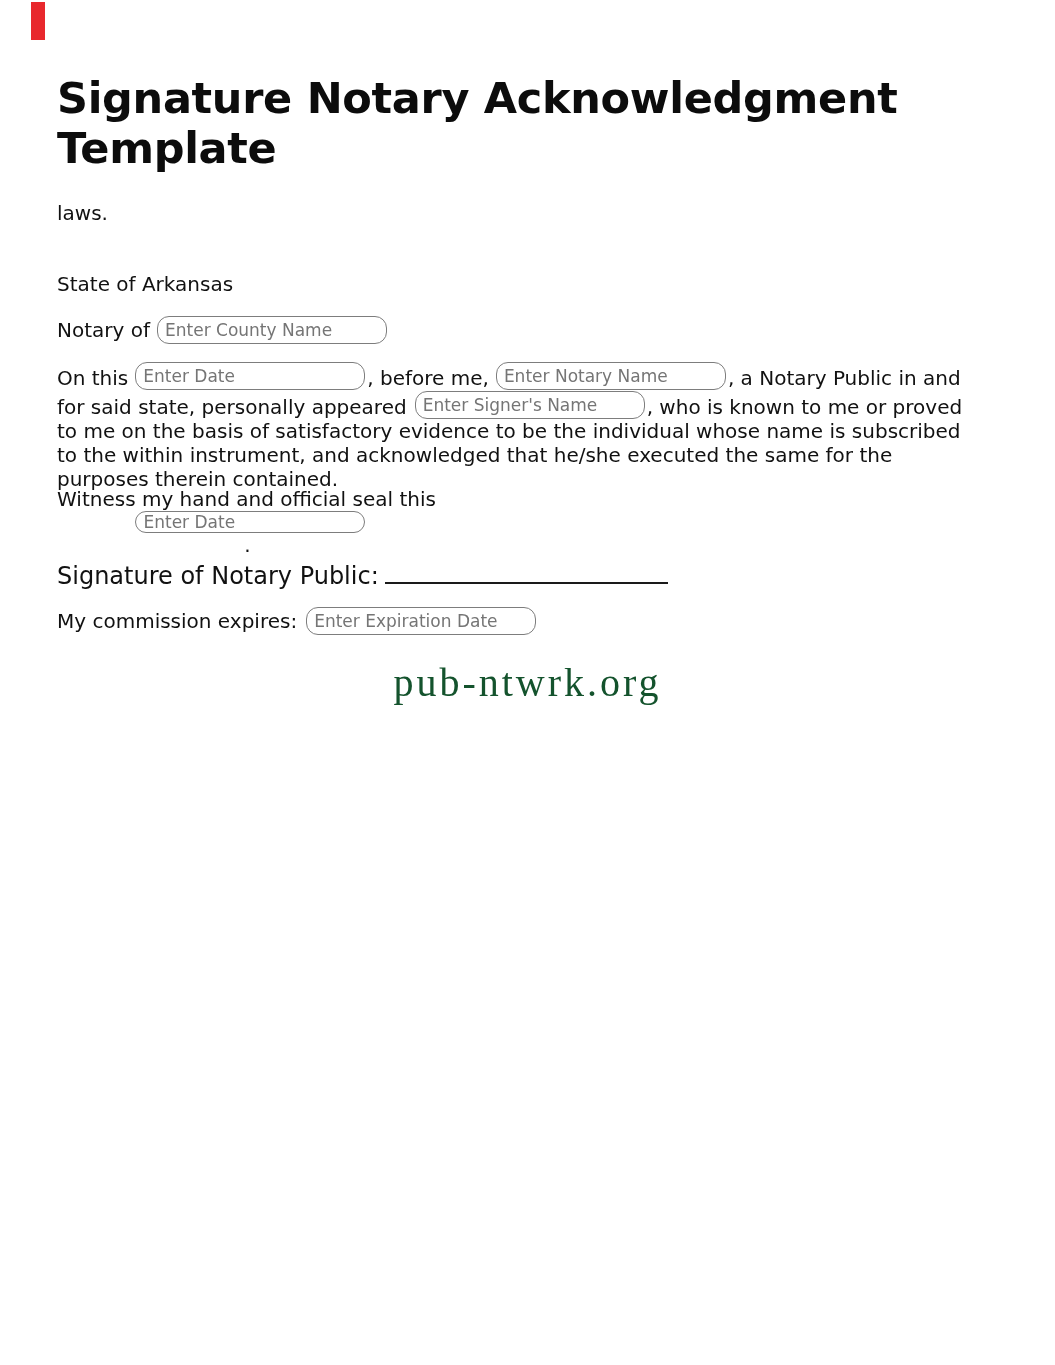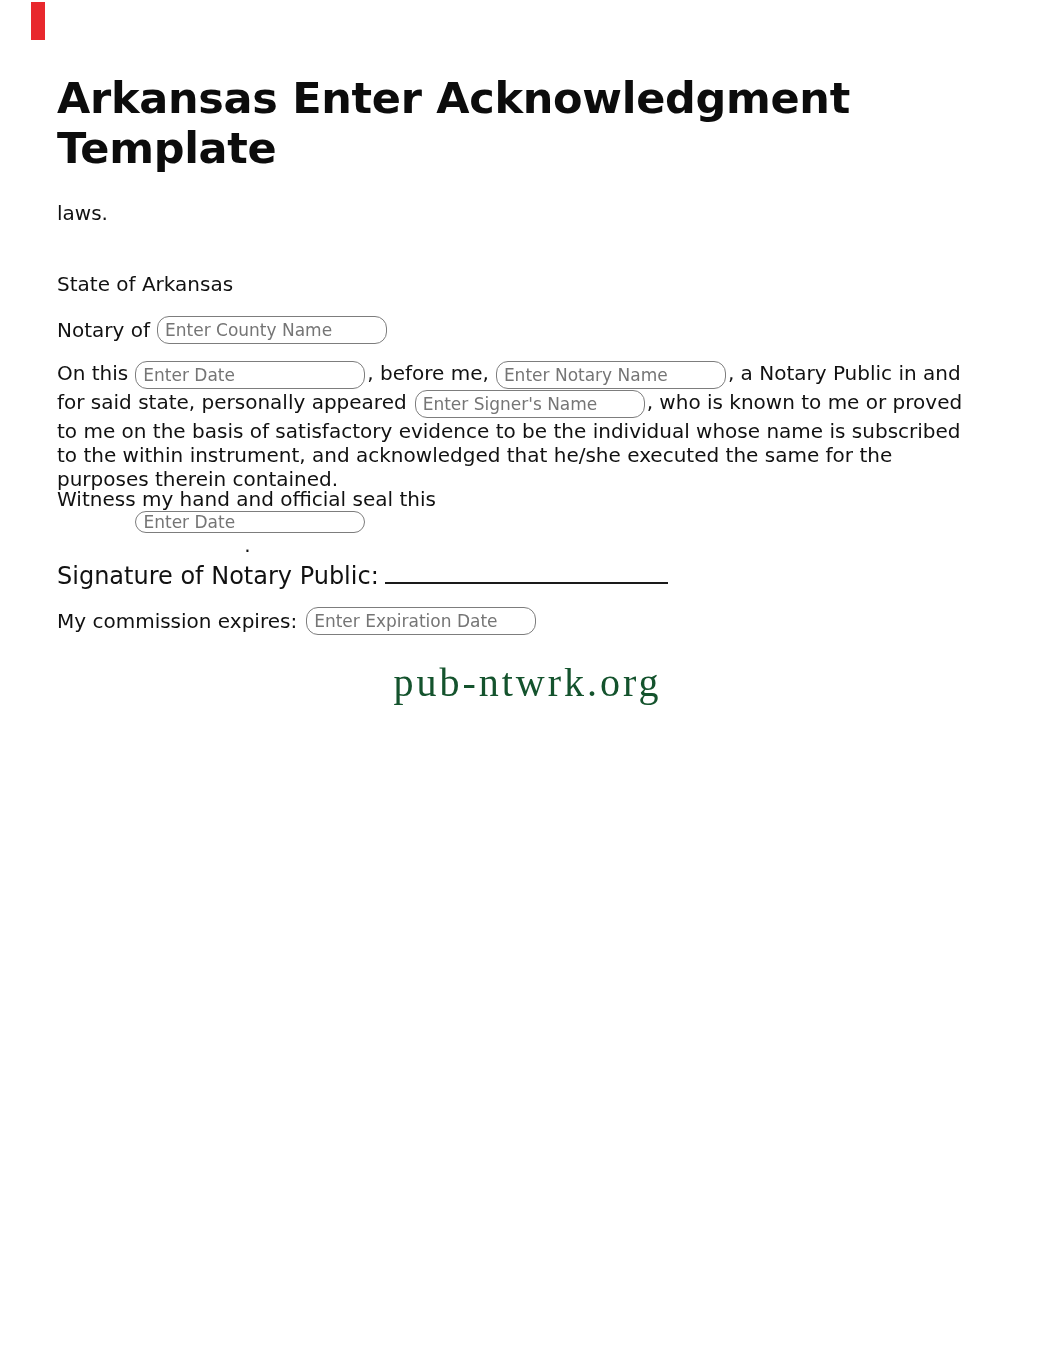--- a/index.html
+++ b/index.html
@@ -27,21 +27,21 @@
   }
   .intro { top:201px; font-size:20px; line-height:25px; }
   .state-line { top:272px; font-size:20px; line-height:25px; }
 
   .row { display:flex; align-items:center; height:30px; font-size:20px; }
   .county-row { top:315px; }
   .witness-row { top:487px;flex-direction:column; }
   .commission-row { top:606px; }
 
   .ack { top:361px; font-size:20px; }
-  .ack-row { display:flex; align-items:flex-start; height:29px; white-space:pre; }
+  .ack-row { display:flex; align-items:flex-end; height:29px; white-space:pre; }
   .ack-text { line-height:24px; white-space:nowrap; }
 
   input.field {
     width:230px; height:28px;
     border:1.5px solid #7d7d7d; border-radius:12px;
     background:#ffffff;
     font-family:"DejaVu Sans", sans-serif;
     font-size:17px; color:#333333;
     padding:0 6px 0 7px;
     outline:none;
@@ -67,21 +67,21 @@
   }
 </style>
 </head>
 <body>
 
 <div class="page">
 
   <div class="red-marker"></div>
 
   <h1 class="abs title">
-    <span class="nowrap" style="display:block">Arkansas Enter Acknowledgment</span>
+    <span class="nowrap" style="display:block">Signature Notary Acknowledgment</span>
     <span class="nowrap" style="display:block">Template</span>
   </h1>
 
   <div class="abs intro">
     <div class="nowrap">laws.</div>
   </div>
 
   <div class="abs state-line nowrap">State of Arkansas</div>
 
   <div class="abs row county-row">

